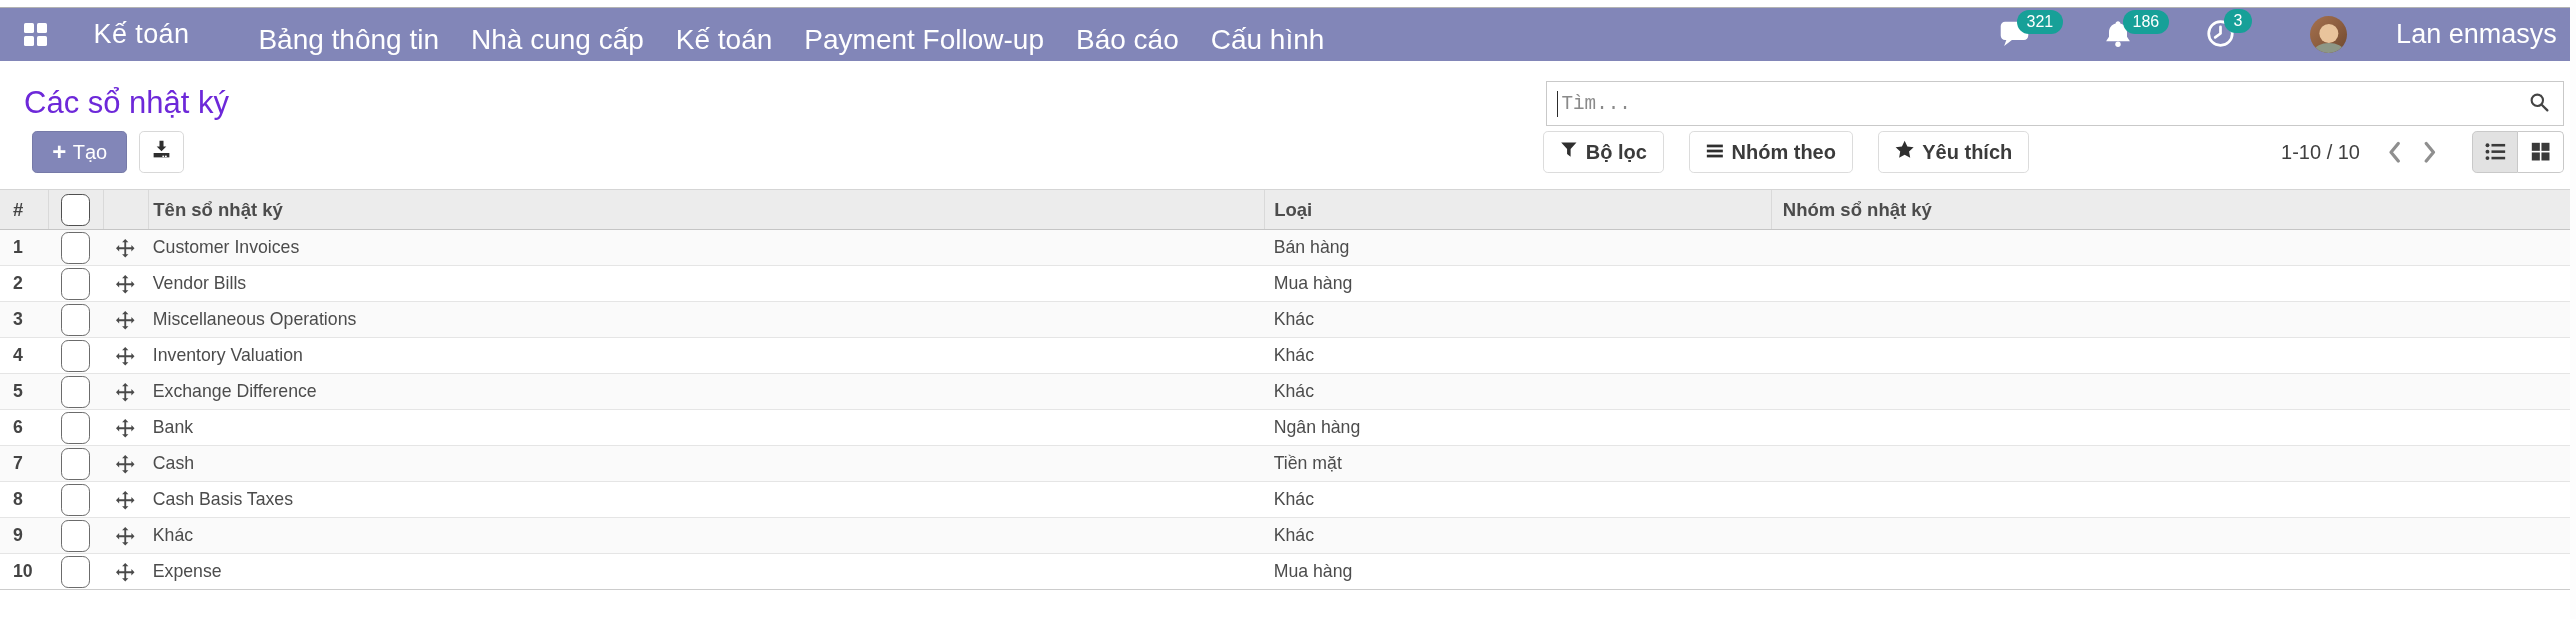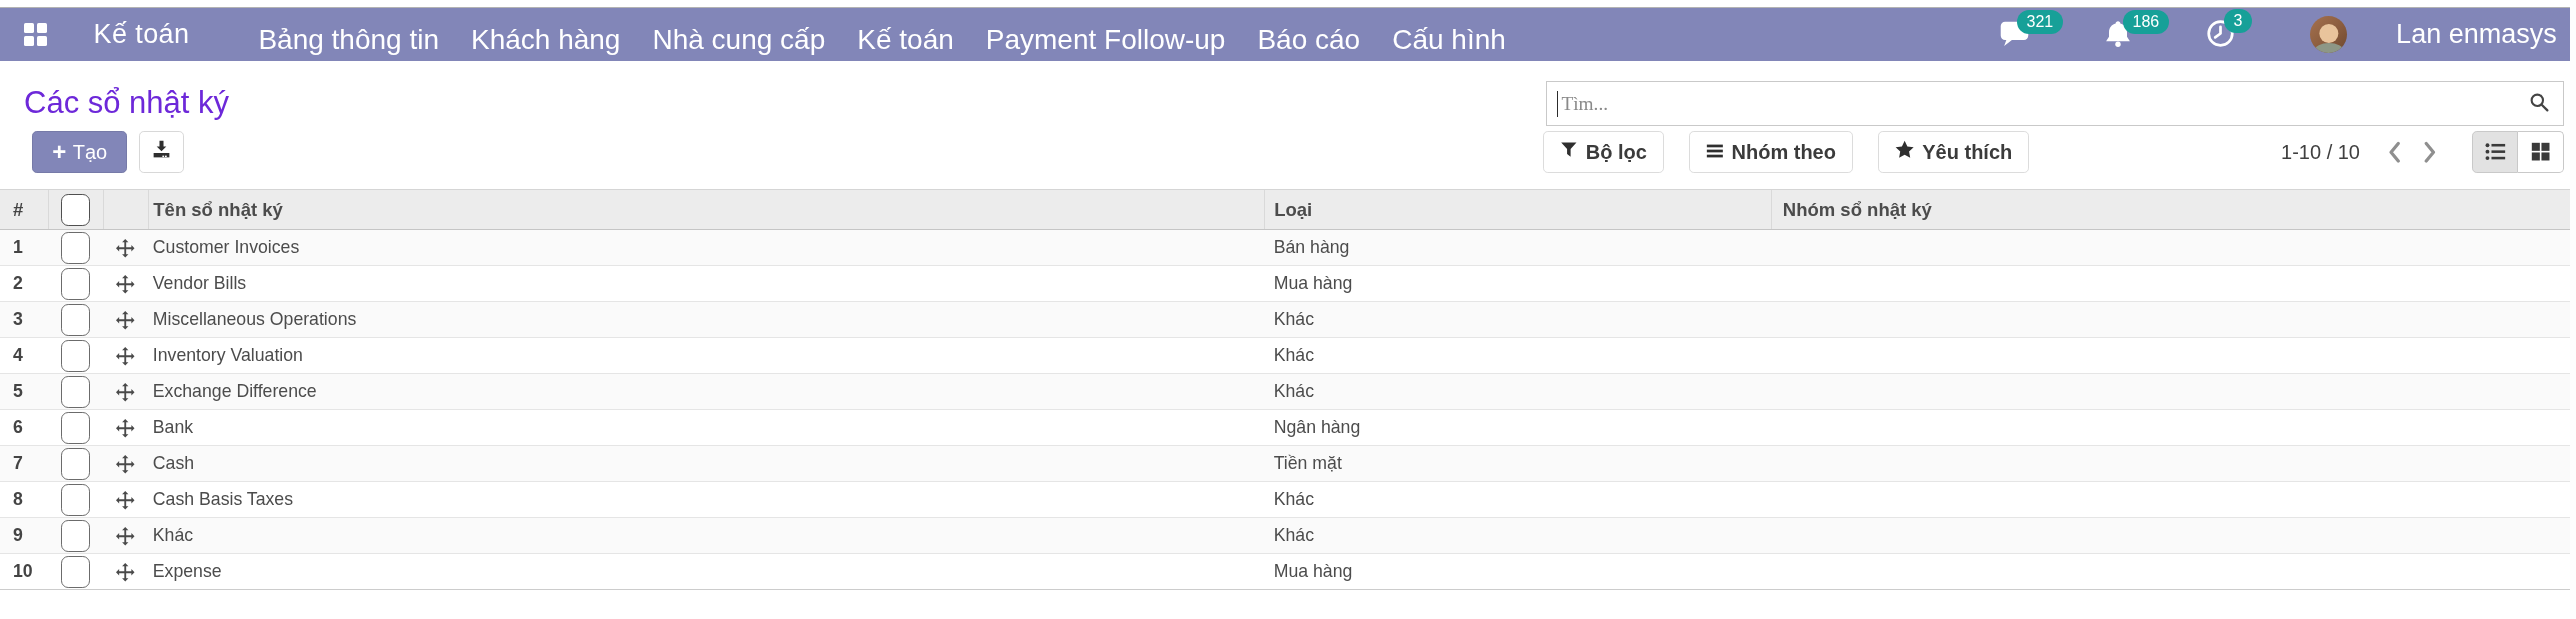--- a/index.html
+++ b/index.html
@@ -32,21 +32,21 @@
   .user-name { font-size:27px; margin-left:16px; cursor:pointer; }
 
   
   .content { position:relative; height:556px; background:#fff; }
   .page-title { position:absolute; left:24px; top:24px; font-size:31px; font-weight:400; color:#6d28d9; }
 
   .search-box { position:absolute; left:1546px; top:20px; width:1018px; height:45px;
                 border:0.8px solid #c9c9c9; background:#fff; display:flex; align-items:center; }
   .search-caret { width:1.6px; height:26px; background:#2c2c2c; margin-left:9.7px; }
   .search-input { flex:1; border:none; outline:none; font-size:19.3px; color:#333; padding-left:3.2px;
-                  font-family:Liberation Serif, serif; background:transparent; }
+                  font-family:Liberation Mono, monospace; background:transparent; }
   .search-input::placeholder { color:#8a8a8a; }
   .search-icon { margin-right:13px; cursor:pointer; }
 
   .left-actions { position:absolute; left:32px; top:70px; display:flex; }
   .btn { height:42px; border-radius:4.8px; font-size:20px; display:flex; align-items:center;
          cursor:pointer; user-select:none; }
   .btn-create { background:var(--purple,#8286b8); border:0.8px solid #767aa8; color:#fff; padding:0 19.3px; font-weight:400; }
   .btn-create .plus { font-size:24px; font-weight:700; margin-right:6.4px; line-height:1; }
   .btn-export { width:45px; justify-content:center; background:#fff; border:0.8px solid #d8d8d8; margin-left:11.3px; }
 
@@ -96,21 +96,20 @@
   <div class="apps-btn">
     <span></span>
       <span></span>
       <span></span>
       <span></span>
   </div>
   <div class="brand">Kế toán</div>
 
   <div class="nav-menu">
     <span class="nav-item">Bảng thông tin</span>
-    <span class="nav-item">Khách hàng</span>
     <span class="nav-item">Nhà cung cấp</span>
     <span class="nav-item">Kế toán</span>
     <span class="nav-item">Payment Follow-up</span>
     <span class="nav-item">Báo cáo</span>
     <span class="nav-item">Cấu hình</span>
   </div>
 
   <div class="nav-right">
     <div class="icon-badge">
       <span>

